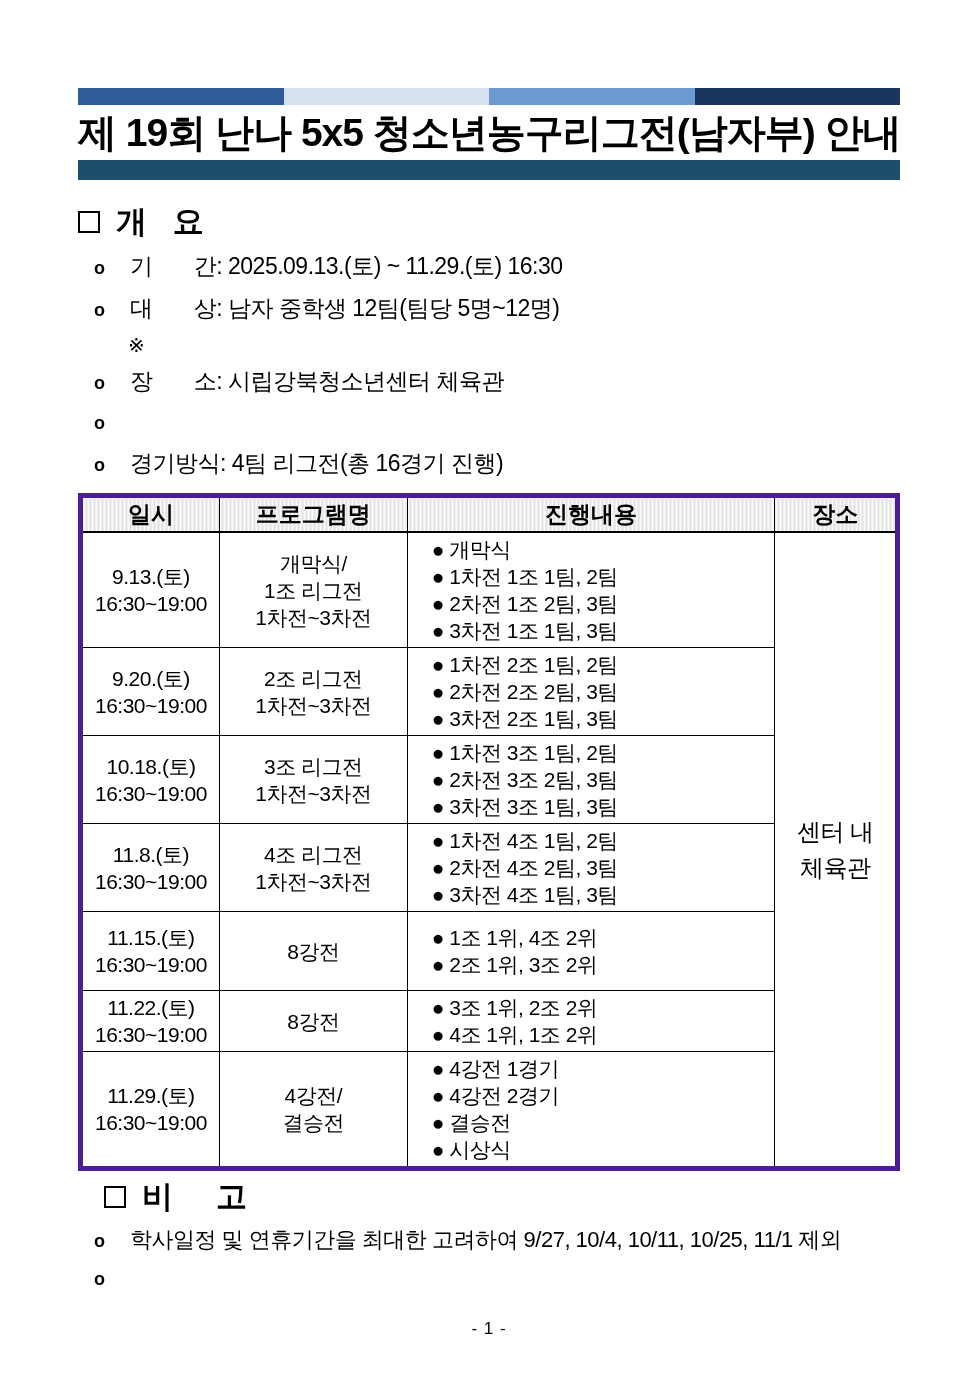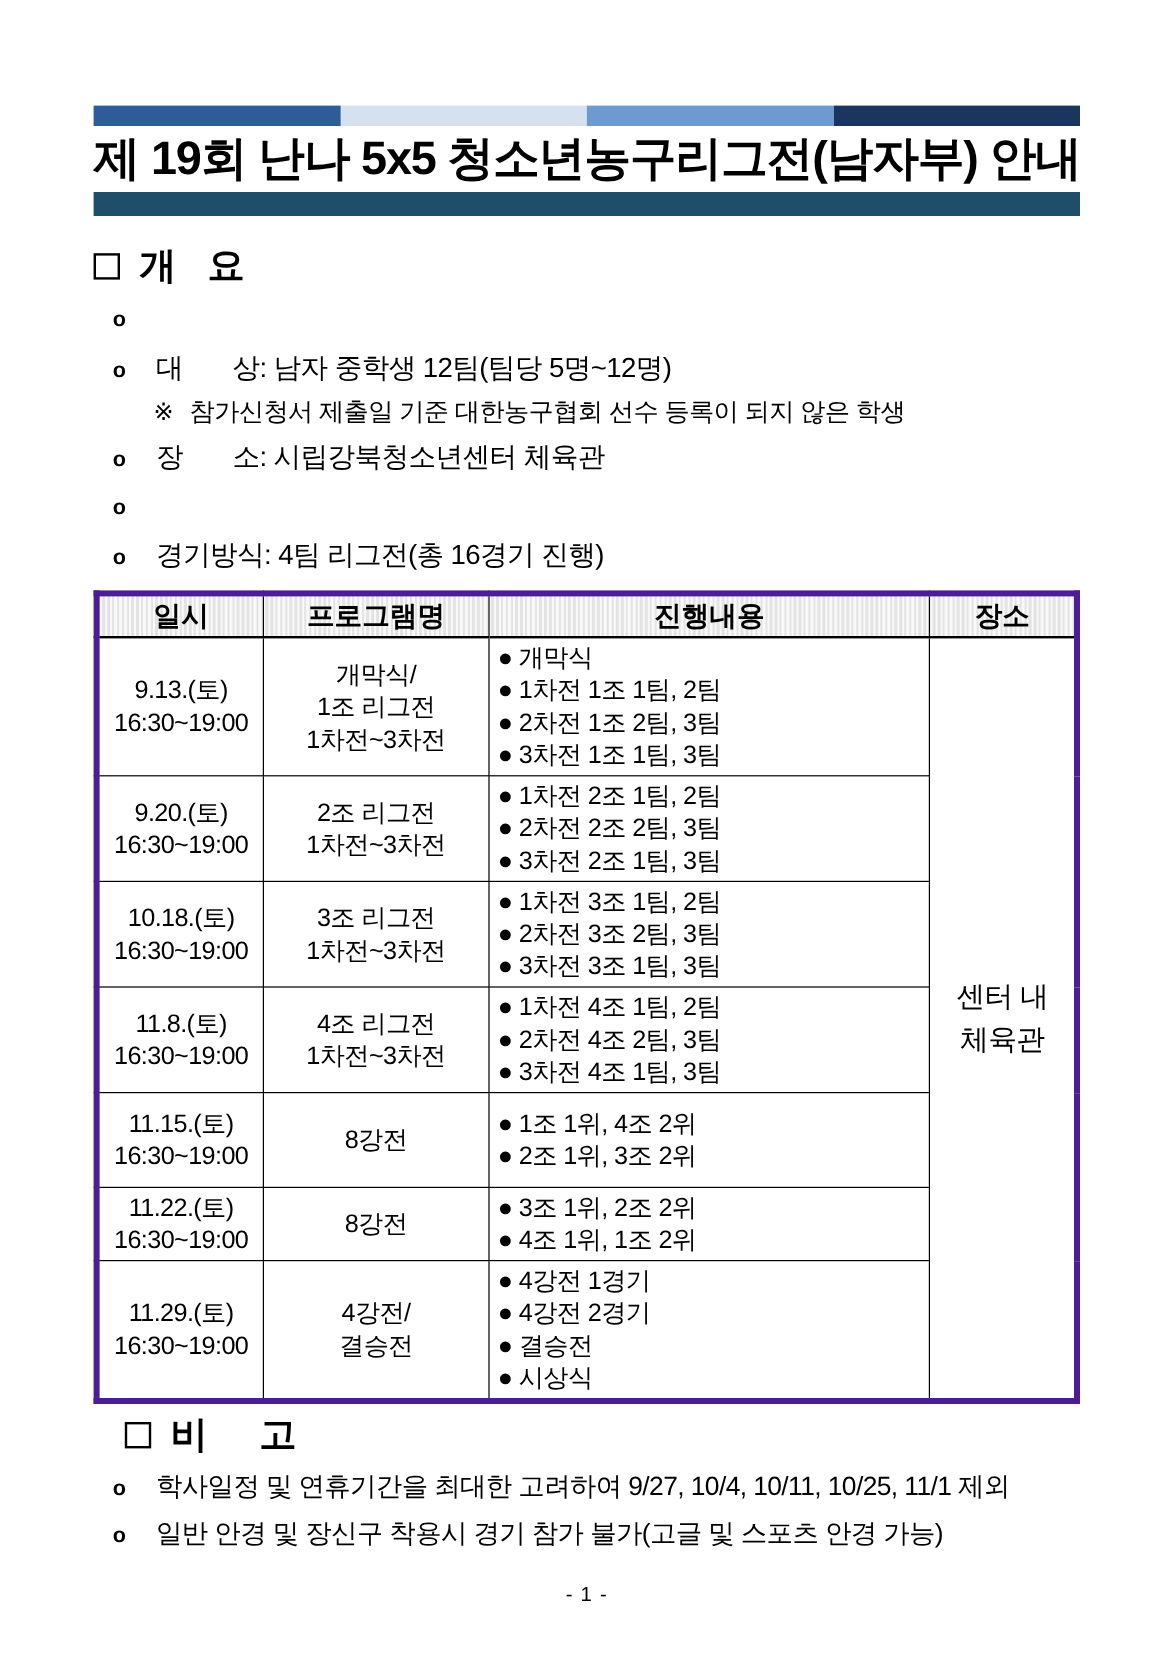--- a/index.html
+++ b/index.html
@@ -50,21 +50,21 @@
   }
   table.schedule th {
     border: 1px solid #000; border-bottom: 2px solid #000;
     background: repeating-linear-gradient(90deg, #f9f9f9 0 2px, #e3e3e3 2px 4px);
     font-size: 23px; font-weight: bold; height: 32px; padding: 1px 2px;
   }
   table.schedule td {
     border: 1px solid #000; font-size: 21px; letter-spacing: -0.5px;
     text-align: center; vertical-align: middle; padding: 3px 4px; line-height: 27px;
   }
-  table.schedule td.cell-content { text-align: left; padding-left: 7px; }
+  table.schedule td.cell-content { text-align: left; padding-left: 24px; }
   table.schedule td.cell-venue { font-size: 24px; line-height: 36px; }
   col.c-date { width: 17%; } col.c-prog { width: 23%; }
   col.c-cont { width: 45%; } col.c-venue { width: 15%; }
   table.schedule tbody tr:nth-child(1) { height: 106px; }
   table.schedule tbody tr:nth-child(2) { height: 83px; }
   table.schedule tbody tr:nth-child(3) { height: 83px; }
   table.schedule tbody tr:nth-child(4) { height: 83px; }
   table.schedule tbody tr:nth-child(5) { height: 79px; }
   table.schedule tbody tr:nth-child(6) { height: 60px; }
   table.schedule tbody tr:nth-child(7) { height: 104px; }
@@ -96,28 +96,28 @@
     <div class="doc-title">제 19회 난나 5x5 청소년농구리그전(남자부) 안내</div>
     <div class="title-bar" style="background: rgb(31, 78, 106);"></div>
 
     <div class="section-heading">
       <span class="checkbox"></span>
       <span class="heading-text">개   요</span>
     </div>
     <div class="ov-list">
       <div class="ov-item">
         <span class="ov-bullet">o</span>
+        <span class="ov-text">기       간: 2025.09.13.(토) ~ 11.29.(토) 16:30</span>
       </div>
       <div class="ov-item">
         <span class="ov-bullet">o</span>
         <span class="ov-text">대       상: 남자 중학생 12팀(팀당 5명~12명)</span>
       </div>
       <div class="ov-item sub">
         <span class="ov-bullet">※</span>
-        <span class="ov-text">참가신청서 제출일 기준 대한농구협회 선수 등록이 되지 않은 학생</span>
       </div>
       <div class="ov-item">
         <span class="ov-bullet">o</span>
         <span class="ov-text">장       소: 시립강북청소년센터 체육관</span>
       </div>
       <div class="ov-item">
         <span class="ov-bullet">o</span>
       </div>
       <div class="ov-item">
         <span class="ov-bullet">o</span>
@@ -257,19 +257,18 @@
       <span class="checkbox"></span>
       <span class="heading-text">비     고</span>
     </div>
     <div class="ov-list notes-list">
       <div class="ov-item">
         <span class="ov-bullet">o</span>
         <span class="ov-text">학사일정 및 연휴기간을 최대한 고려하여 9/27, 10/4, 10/11, 10/25, 11/1 제외</span>
       </div>
       <div class="ov-item">
         <span class="ov-bullet">o</span>
-        <span class="ov-text">일반 안경 및 장신구 착용시 경기 참가 불가(고글 및 스포츠 안경 가능)</span>
       </div>
     </div>
   </div>
 
   <div class="page-number">- 1 -</div>
 </div>
 
 </body></html>

